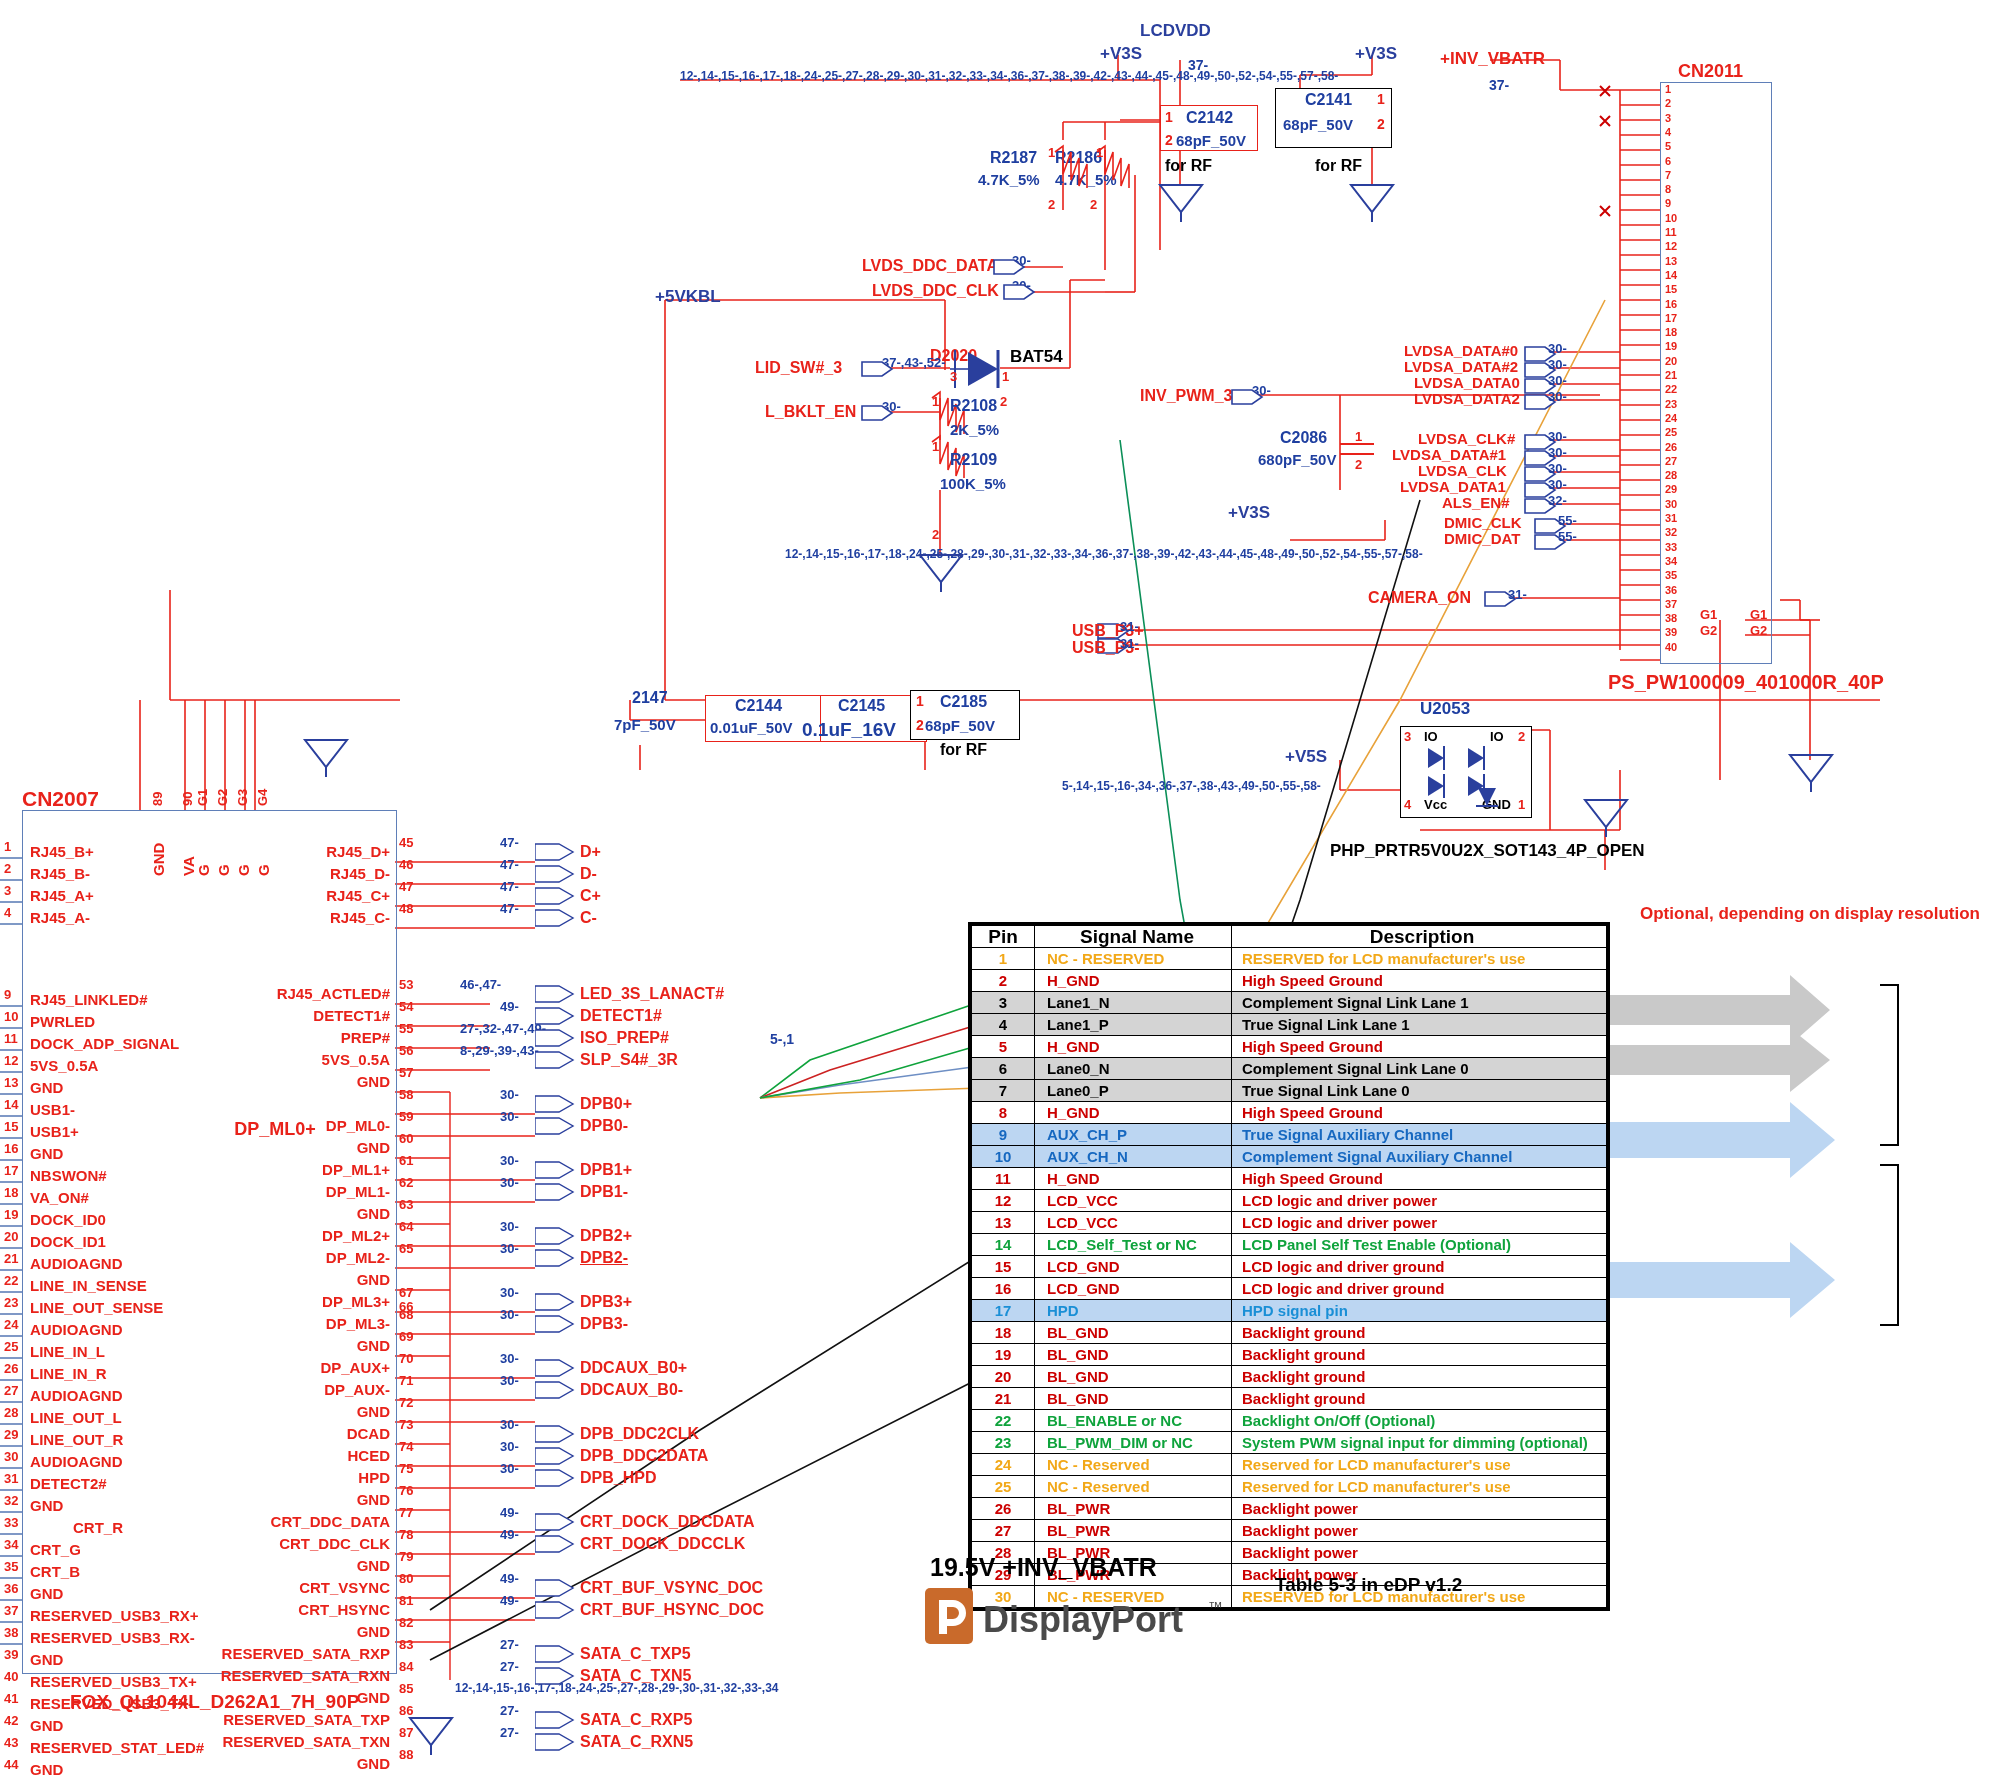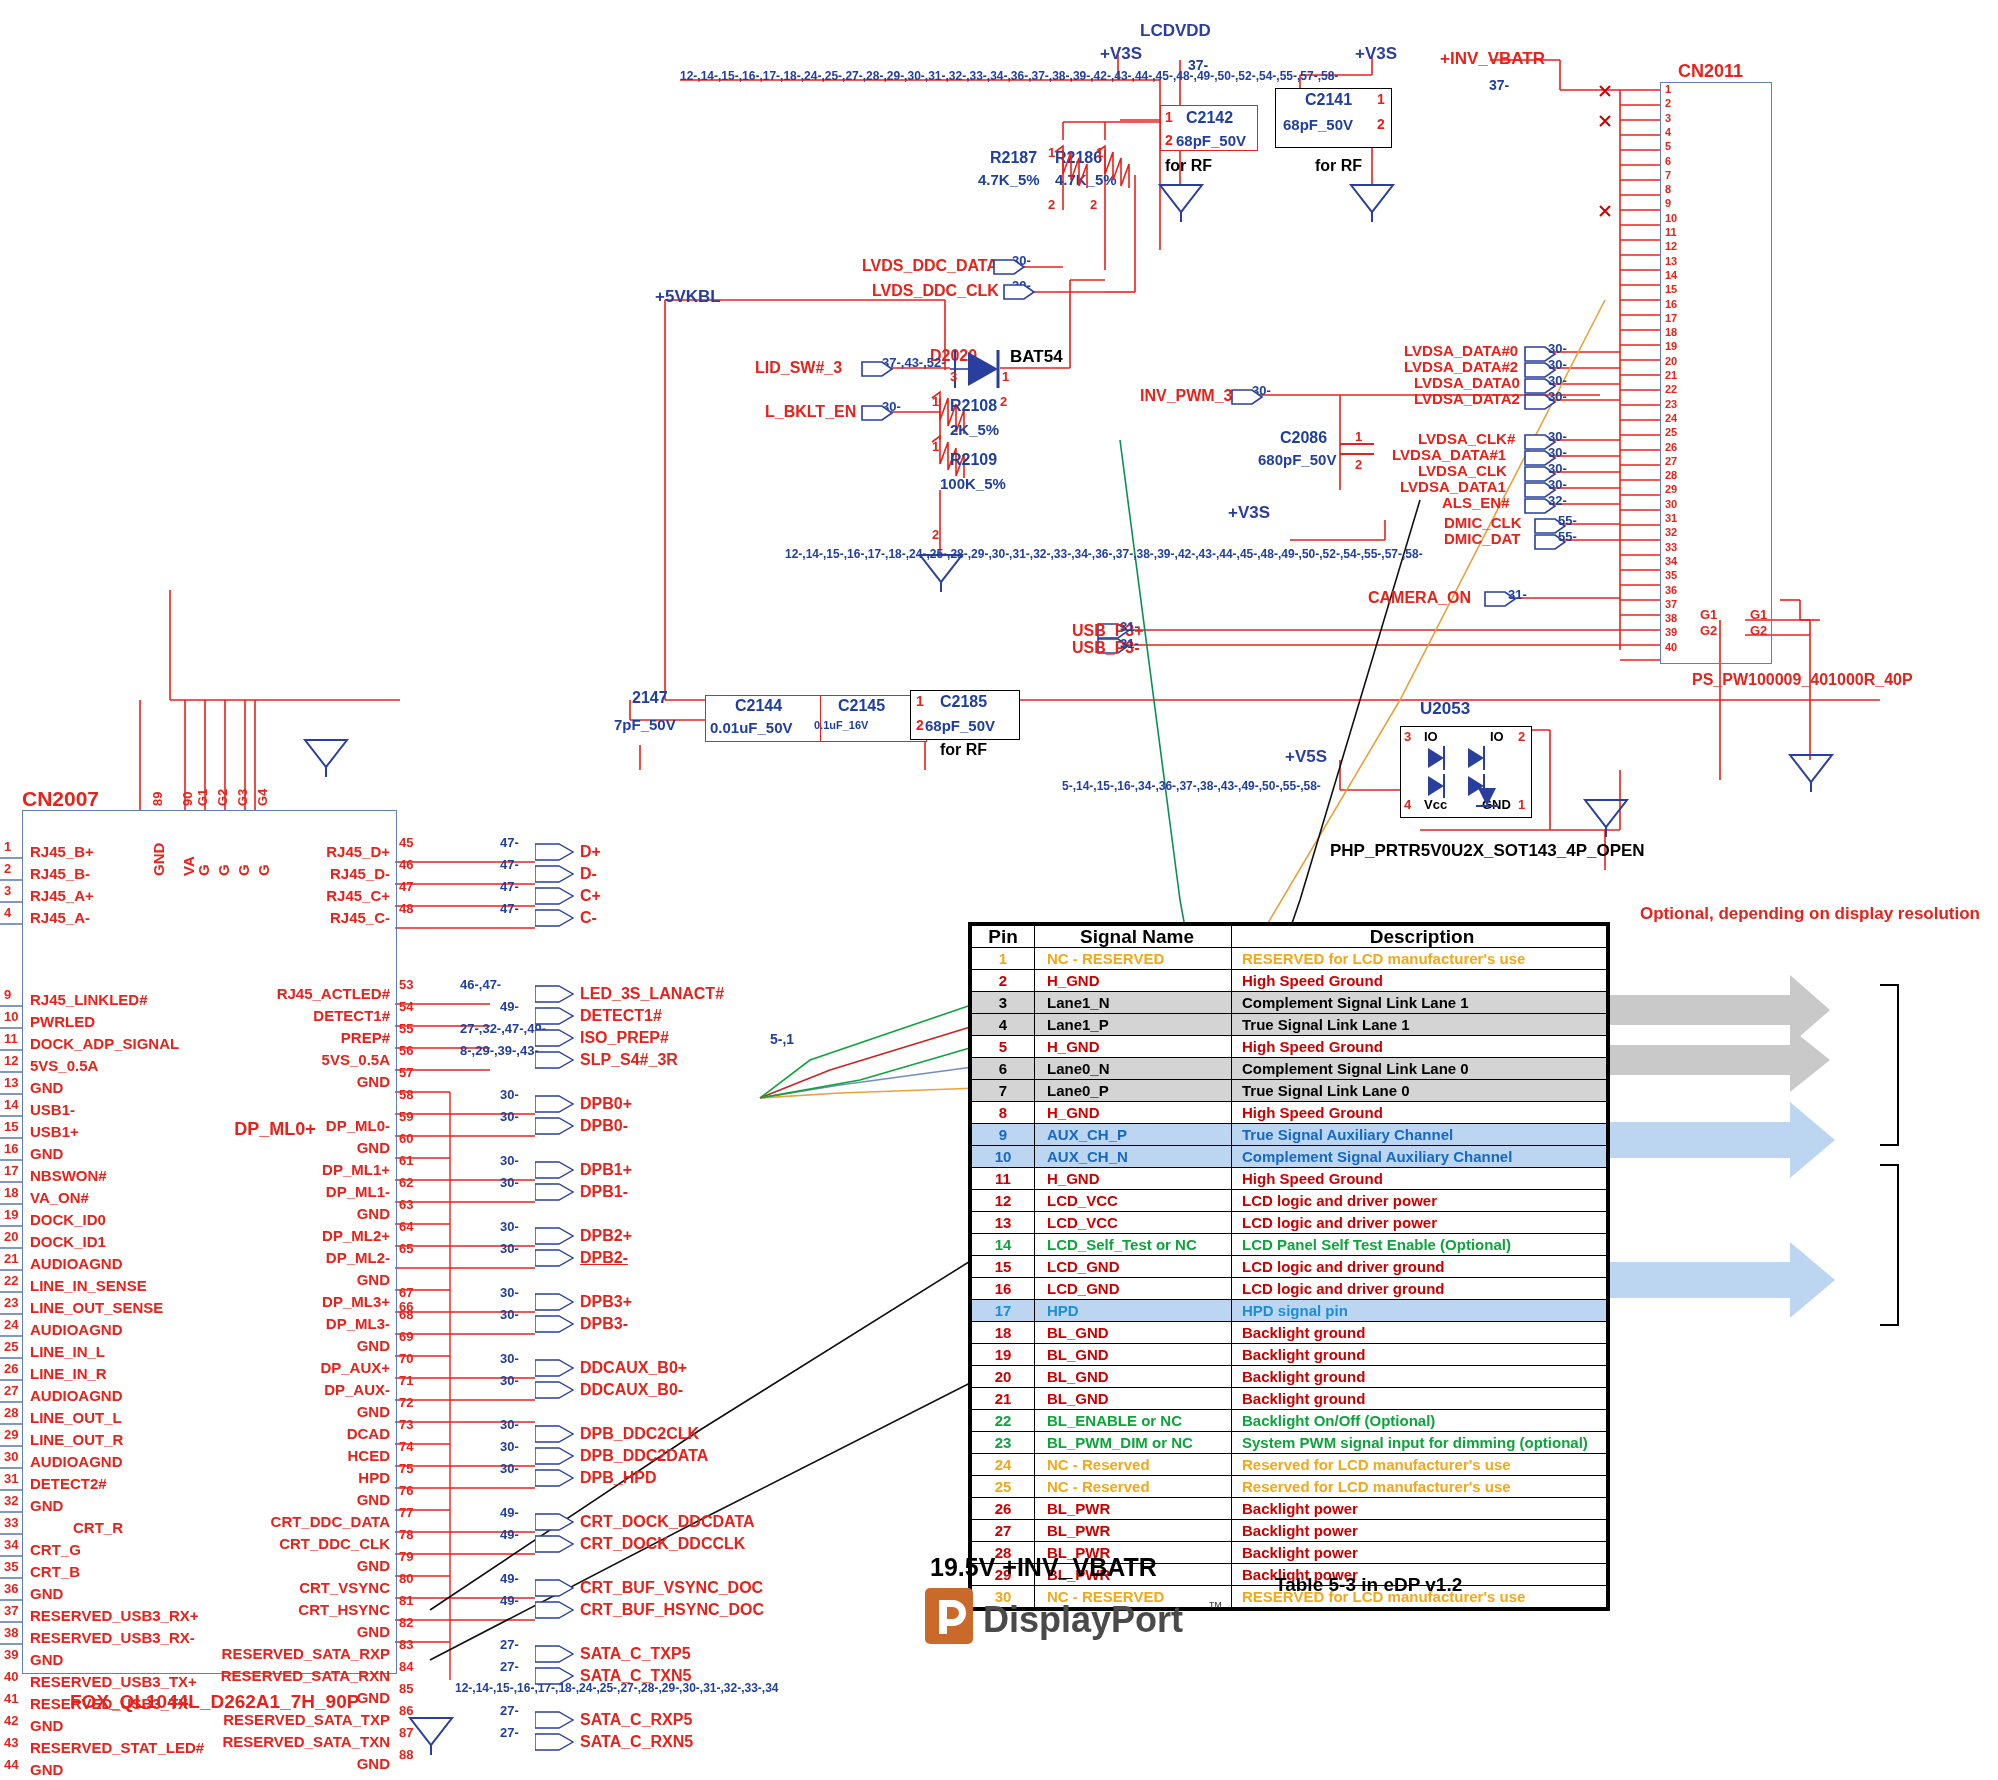--- a/index.html
+++ b/index.html
@@ -336,21 +336,21 @@
   <div class="lnk" style="left:1340px;top:443px;width:34px;height:2px;background:#e8221a;"></div>
   <div class="lnk" style="left:1340px;top:453px;width:34px;height:2px;background:#e8221a;"></div>
 
   <div class="t dkblue" style="left:632px;top:690px;font-size:16px;">2147</div>
   <div class="t dkblue" style="left:614px;top:717px;font-size:15px;">7pF_50V</div>
   <div class="cap" style="left:705px;top:695px;width:115px;height:45px;"></div>
   <div class="t dkblue" style="left:735px;top:698px;font-size:16px;">C2144</div>
   <div class="t dkblue" style="left:710px;top:720px;font-size:15px;">0.01uF_50V</div>
   <div class="cap" style="left:820px;top:695px;width:105px;height:45px;"></div>
   <div class="t dkblue" style="left:838px;top:698px;font-size:16px;">C2145</div>
-  <div class="t dkblue" style="left:814px;top:720px;font-size:11px;">0.1uF_16V</div>
+  <div class="t dkblue" style="left:786px;top:720px;font-size:19px;padding-left:16px;">0.1uF_16V</div>
   <div class="box" style="left:910px;top:690px;width:108px;height:48px;"></div>
   <div class="t dkblue" style="left:940px;top:694px;font-size:16px;">C2185</div>
   <div class="t dkblue" style="left:925px;top:718px;font-size:15px;">68pF_50V</div>
   <div class="t red" style="left:916px;top:694px;font-size:14px;">1</div>
   <div class="t red" style="left:916px;top:718px;font-size:14px;">2</div>
   <div class="t blk" style="left:940px;top:742px;font-size:16px;">for RF</div>
 
   <div class="t dkblue" style="left:990px;top:150px;font-size:16px;">R2187</div>
   <div class="t dkblue" style="left:1055px;top:150px;font-size:16px;">R2186</div>
   <div class="t dkblue" style="left:978px;top:172px;font-size:15px;">4.7K_5%</div>
@@ -523,21 +523,21 @@
       <div class="t red" style="left: 1665px; top: 584.5px; font-size: 11px;">36</div>
       <div class="t red" style="left: 1665px; top: 598.8px; font-size: 11px;">37</div>
       <div class="t red" style="left: 1665px; top: 613.1px; font-size: 11px;">38</div>
       <div class="t red" style="left: 1665px; top: 627.4px; font-size: 11px;">39</div>
       <div class="t red" style="left: 1665px; top: 641.7px; font-size: 11px;">40</div>
     </div>
   <div class="t red" style="left:1700px;top:608px;font-size:13px;">G1</div>
   <div class="t red" style="left:1700px;top:624px;font-size:13px;">G2</div>
   <div class="t red" style="left:1750px;top:608px;font-size:13px;">G1</div>
   <div class="t red" style="left:1750px;top:624px;font-size:13px;">G2</div>
-  <div class="t red" style="left:1692px;top:672px;font-size:16px;">PS_PW100009_401000R_40P</div>
+  <div class="t red" style="left:1608px;top:672px;font-size:20px;">PS_PW100009_401000R_40P</div>
 
   <svg class="ov" viewBox="0 0 1998 1780">
     <g stroke="#2a3f9d" stroke-width="2" fill="none">
       <polygon points="1160,185 1202,185 1181,212"></polygon>
       <polygon points="1351,185 1393,185 1372,212"></polygon>
       <polygon points="920,555 962,555 941,582"></polygon>
       <polygon points="305,740 347,740 326,767"></polygon>
       <polygon points="1790,755 1832,755 1811,782"></polygon>
       <polygon points="1585,800 1627,800 1606,827"></polygon>
       <polygon points="410,1718 452,1718 431,1745"></polygon>

